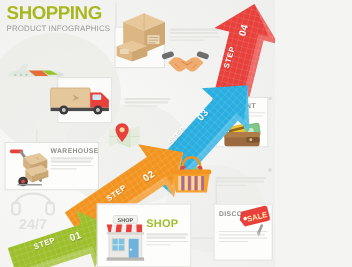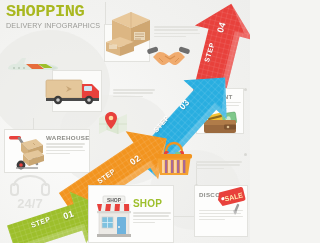--- a/index.html
+++ b/index.html
@@ -19,21 +19,21 @@
 
   
   .wm{position:absolute;border-radius:50%;background:#e8e8e4;opacity:.55;}
   .wm2{position:absolute;background:#ececea;opacity:.7;border-radius:40%;}
 
   
   .header{position:absolute;left:6px;top:3px;}
   .title{
     font-size:17px;font-weight:bold;color:#a9b820;
     letter-spacing:-.4px;line-height:17px;
-    font-family:Liberation Mono, monospace;
+    font-family:Liberation Sans, sans-serif;
   }
   .subtitle{
     font-size:7.2px;color:#9b9b97;letter-spacing:.1px;
     line-height:9px;margin-top:1px;
     font-family:"Liberation Sans", sans-serif;
   }
 
   
   .card{
     position:absolute;background:#fdfdfc;
@@ -83,21 +83,21 @@
 <body>
 
 <div id="root">
 
   <div class="wm" style="left:-10px;top:30px;width:120px;height:110px;"></div>
   <div class="wm2" style="left:60px;top:95px;width:110px;height:90px;"></div>
   <div class="wm" style="left:150px;top:150px;width:90px;height:80px;opacity:.35;"></div>
 
   <div class="header">
     <div class="title">SHOPPING</div>
-    <div class="subtitle">DELIVERY INFOGRAPHICS</div>
+    <div class="subtitle">PRODUCT INFOGRAPHICS</div>
   </div>
 
   <div class="vline" style="left:105px;top:2px;height:22px;"></div>
   <div class="dot" style="left:104px;top:24px;"></div>
   <div class="vline" style="left:33px;top:118px;height:12px;"></div>
   <div class="dot" style="left:32px;top:129px;"></div>
   <div class="vline" style="left:196px;top:163px;height:22px;"></div>
   <div class="dot" style="left:195px;top:184px;"></div>
   <div class="dot" style="left:244px;top:153px;"></div>
   <div class="dot" style="left:244px;top:88px;"></div>

